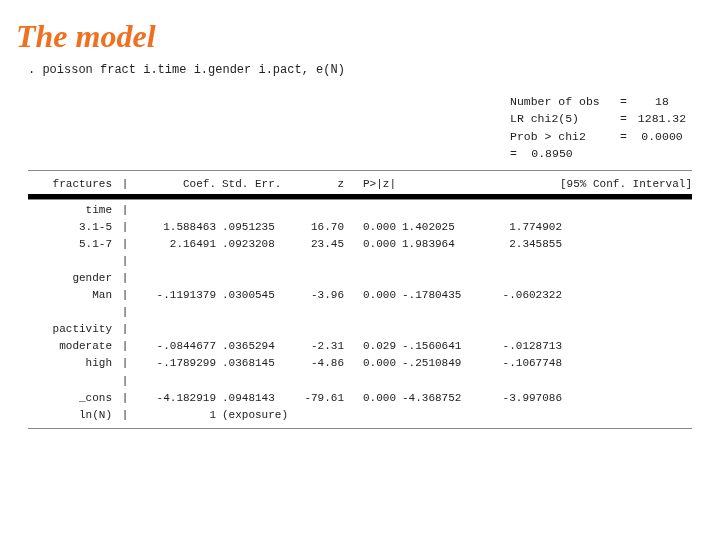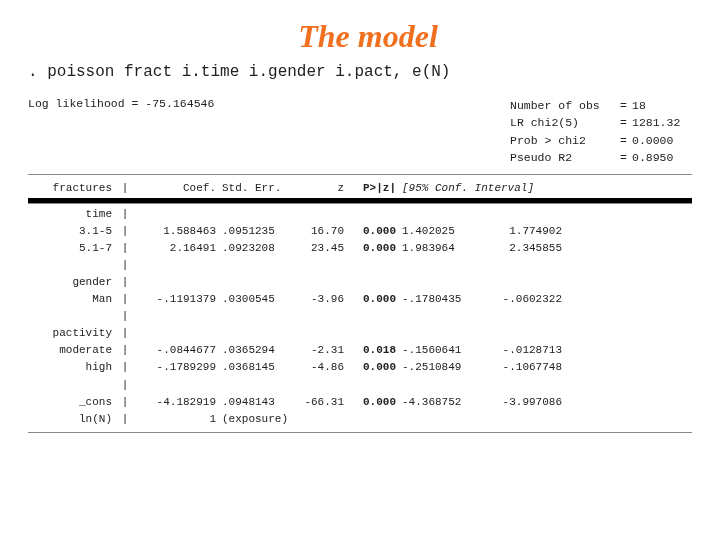--- a/index.html
+++ b/index.html
@@ -7,33 +7,32 @@
       background: #ffffff;
       font-family: 'Courier New', Courier, monospace;
       font-size: 12px;
       color: #222;
       width: 720px;
       height: 540px;
       overflow: hidden;
       position: relative;
     }
     h1.title {
-      text-align: center;
       font-family: Georgia, serif;
       font-size: 32px;
       font-weight: bold;
       color: #f07020;
       padding: 18px 0 8px 16px;
       font-style: italic;
     }
     .content {
       padding: 0 28px;
     }
     .command-line {
-      font-size: 16px;
+      font-size: 12px;
       margin-bottom: 16px;
       color: #222;
     }
     .stats-section {
       display: flex;
       justify-content: space-between;
       margin-bottom: 4px;
     }
     .left-stats {
       flex: 1;
@@ -46,41 +45,41 @@
       display: inline-block;
       text-align: left;
     }
     .stat-row {
       display: flex;
       font-size: 11.5px;
       line-height: 1.5;
     }
     .stat-label { min-width: 110px; }
     .stat-eq { min-width: 12px; }
-    .stat-val { min-width: 60px; text-align: left; }
+    .stat-val { min-width: 60px; text-align: center; }
     .divider {
       border: none;
       border-top: 1px solid #888;
       margin: 8px 0 4px 0;
     }
     .table-section {
       font-size: 11px;
       line-height: 1.55;
     }
     .table-header-row {
       display: flex;
       border-bottom: 5px solid #000000;
       padding: 1px 0;
     }
     .col-fractures { width: 90px; text-align: right; padding-right: 6px; }
     .col-sep { width: 14px; text-align: center; }
     .col-coef { width: 90px; text-align: right; padding-right: 6px; }
     .col-stderr { width: 80px; text-align: left; padding-right: 6px; }
     .col-z { width: 48px; text-align: right; padding-right: 6px; }
-    .col-pz { width: 52px; text-align: right; padding-right: 6px; font-weight: bold; }
+    .col-pz { width: 52px; text-align: right; padding-right: 6px; }
     .col-conf1 { width: 80px; text-align: left; padding-right: 6px; }
     .col-conf2 { width: 80px; text-align: right; }
     .table-row-data {
       display: flex;
       padding: 0;
     }
     .bottom-divider {
       border: none;
       border-top: 1px solid #888;
       margin-top: 4px;
@@ -89,60 +88,58 @@
 </head>
 <body>
 
 <h1 class="title">The model</h1>
 
 <div class="content">
   <div class="command-line">. poisson fract i.time i.gender i.pact, e(N)</div>
 
   <div class="stats-section">
     <div class="left-stats">
-      <div style="font-size:11.5px;">Log likelihood = -75.164546</div>
     </div>
     <div class="right-stats">
       <div class="right-stats-inner">
         <div class="stat-row">
           <span class="stat-label">Number of obs</span>
           <span class="stat-eq">=</span>
           <span class="stat-val">18</span>
         </div>
         <div class="stat-row">
           <span class="stat-label">LR chi2(5)</span>
           <span class="stat-eq">=</span>
           <span class="stat-val">1281.32</span>
         </div>
         <div class="stat-row">
           <span class="stat-label">Prob &gt; chi2</span>
           <span class="stat-eq">=</span>
           <span class="stat-val">0.0000</span>
         </div>
         <div class="stat-row">
-          <span class="stat-label">Pseudo R2</span>
           <span class="stat-eq">=</span>
           <span class="stat-val">0.8950</span>
         </div>
       </div>
     </div>
   </div>
 
   <hr class="divider">
 
   <div class="table-section">
 
     <div class="table-header-row">
       <span class="col-fractures">fractures</span>
       <span class="col-sep">|</span>
       <span class="col-coef">Coef.</span>
       <span class="col-stderr">Std. Err.</span>
       <span class="col-z">z</span>
       <span class="col-pz">P&gt;|z|</span>
-      <span style="flex:1; text-align:left;font-style:italic;">[95% Conf. Interval]</span>
+      <span style="flex:1; text-align:right;">[95% Conf. Interval]</span>
     </div>
 
     <div style="border-top: 1px solid #888; margin: 0 0 2px 0;"></div>
 
     <div id="table-body">
         <div class="table-row-data">
           <span class="col-fractures">time</span>
           <span class="col-sep">|</span>
           <span class="col-coef"></span>
           <span class="col-stderr"></span>
@@ -220,21 +217,21 @@
           <span class="col-pz"></span>
           <span class="col-conf1"></span>
           <span class="col-conf2"></span>
         </div>
         <div class="table-row-data">
           <span class="col-fractures">moderate</span>
           <span class="col-sep">|</span>
           <span class="col-coef">-.0844677</span>
           <span class="col-stderr">.0365294</span>
           <span class="col-z">-2.31</span>
-          <span class="col-pz">0.018</span>
+          <span class="col-pz">0.029</span>
           <span class="col-conf1">-.1560641</span>
           <span class="col-conf2">-.0128713</span>
         </div>
         <div class="table-row-data">
           <span class="col-fractures">high</span>
           <span class="col-sep">|</span>
           <span class="col-coef">-.1789299</span>
           <span class="col-stderr">.0368145</span>
           <span class="col-z">-4.86</span>
           <span class="col-pz">0.000</span>
@@ -249,21 +246,21 @@
           <span class="col-z"></span>
           <span class="col-pz"></span>
           <span class="col-conf1"></span>
           <span class="col-conf2"></span>
         </div>
         <div class="table-row-data">
           <span class="col-fractures">_cons</span>
           <span class="col-sep">|</span>
           <span class="col-coef">-4.182919</span>
           <span class="col-stderr">.0948143</span>
-          <span class="col-z">-66.31</span>
+          <span class="col-z">-79.61</span>
           <span class="col-pz">0.000</span>
           <span class="col-conf1">-4.368752</span>
           <span class="col-conf2">-3.997086</span>
         </div>
         <div class="table-row-data">
           <span class="col-fractures">ln(N)</span>
           <span class="col-sep">|</span>
           <span class="col-coef">1</span>
           <span class="col-stderr">(exposure)</span>
           <span class="col-z"></span>

